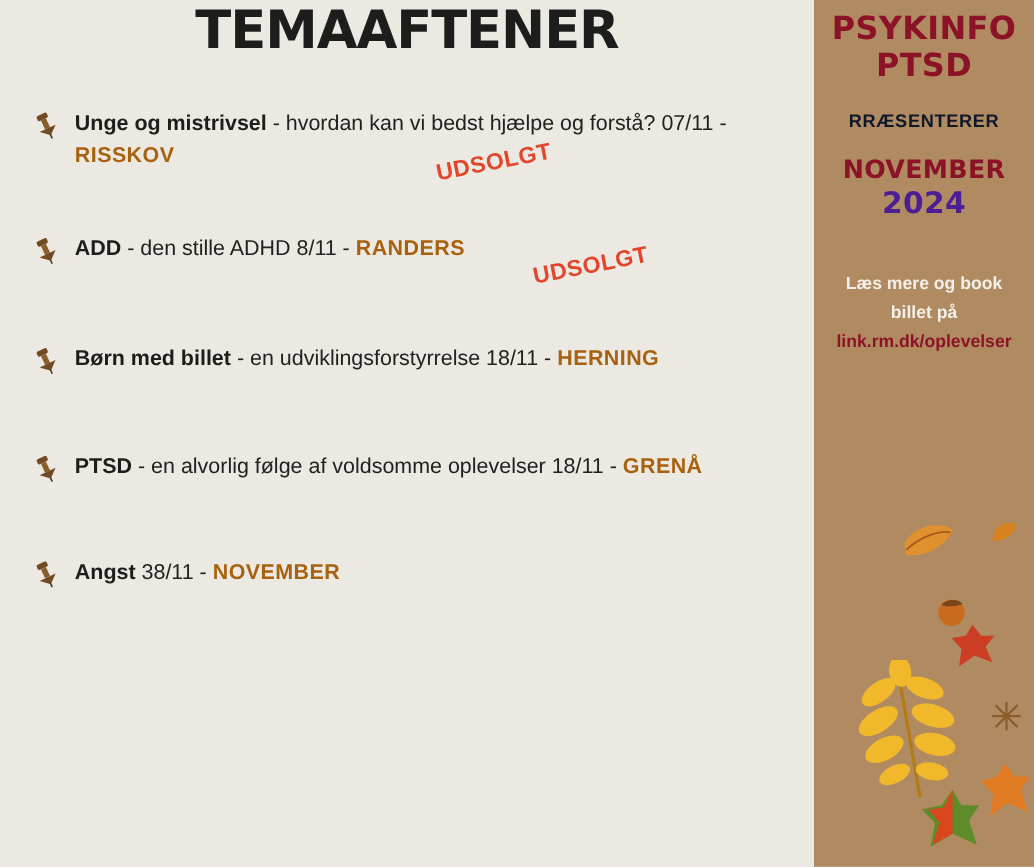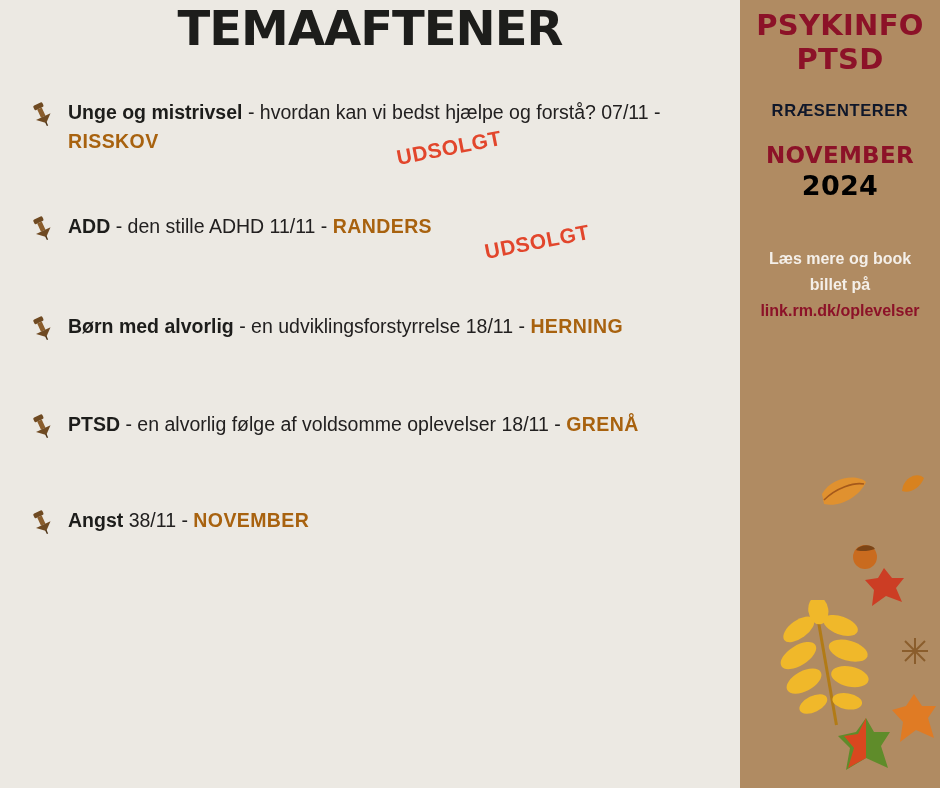--- a/index.html
+++ b/index.html
@@ -117,21 +117,21 @@
     font-size: 23px;
     color: #8c1228;
     line-height: 1.2;
     margin-top: 22px;
     letter-spacing: 0.3px;
   }
   .year {
     font-family: "DejaVu Sans", sans-serif;
     font-weight: bold;
     font-size: 27px;
-    color: #000000;
+    color: #4c1d95;
     line-height: 1.2;
     letter-spacing: 0.3px;
   }
   .booktext {
     font-family: "Liberation Sans", sans-serif;
     font-weight: bold;
     font-size: 16px;
     color: #f4efe9;
     line-height: 1.6;
     margin-top: 44px;
@@ -185,38 +185,38 @@
           <svg width="28" height="28" viewBox="0 0 28 28">
             <g transform="rotate(-25 14 14)">
               <rect x="9" y="3" width="10" height="5" rx="1.5" fill="#6f4a22"></rect>
               <rect x="11.5" y="8" width="5" height="9" fill="#8a5d2c"></rect>
               <path d="M6 17 L22 17 L14 24 Z" fill="#6f4a22"></path>
               <rect x="13.3" y="23" width="1.4" height="4" fill="#4a3115"></rect>
             </g>
           </svg>
         </span>
         <div class="evt-line" style="max-width:620px;">
-          <span class="b">ADD</span><span> - den stille ADHD 11/11 - </span><span class="city">RANDERS</span>
+          <span class="b">ADD</span><span> - den stille ADHD 8/11 - </span><span class="city">RANDERS</span>
         </div>
         <div class="sold sold-2">UDSOLGT</div>
       </div>
 
       <div class="event" style="margin-bottom:56px;">
         <span class="pin">
           <svg width="28" height="28" viewBox="0 0 28 28">
             <g transform="rotate(-25 14 14)">
               <rect x="9" y="3" width="10" height="5" rx="1.5" fill="#6f4a22"></rect>
               <rect x="11.5" y="8" width="5" height="9" fill="#8a5d2c"></rect>
               <path d="M6 17 L22 17 L14 24 Z" fill="#6f4a22"></path>
               <rect x="13.3" y="23" width="1.4" height="4" fill="#4a3115"></rect>
             </g>
           </svg>
         </span>
         <div class="evt-line" style="max-width:560px;">
-          <span class="b">Børn med alvorlig</span><span> - en udviklingsforstyrrelse 18/11 - </span><span class="city">HERNING</span>
+          <span class="b">Børn med billet</span><span> - en udviklingsforstyrrelse 18/11 - </span><span class="city">HERNING</span>
         </div>
       </div>
 
       <div class="event" style="margin-bottom:54px;">
         <span class="pin">
           <svg width="28" height="28" viewBox="0 0 28 28">
             <g transform="rotate(-25 14 14)">
               <rect x="9" y="3" width="10" height="5" rx="1.5" fill="#6f4a22"></rect>
               <rect x="11.5" y="8" width="5" height="9" fill="#8a5d2c"></rect>
               <path d="M6 17 L22 17 L14 24 Z" fill="#6f4a22"></path>

